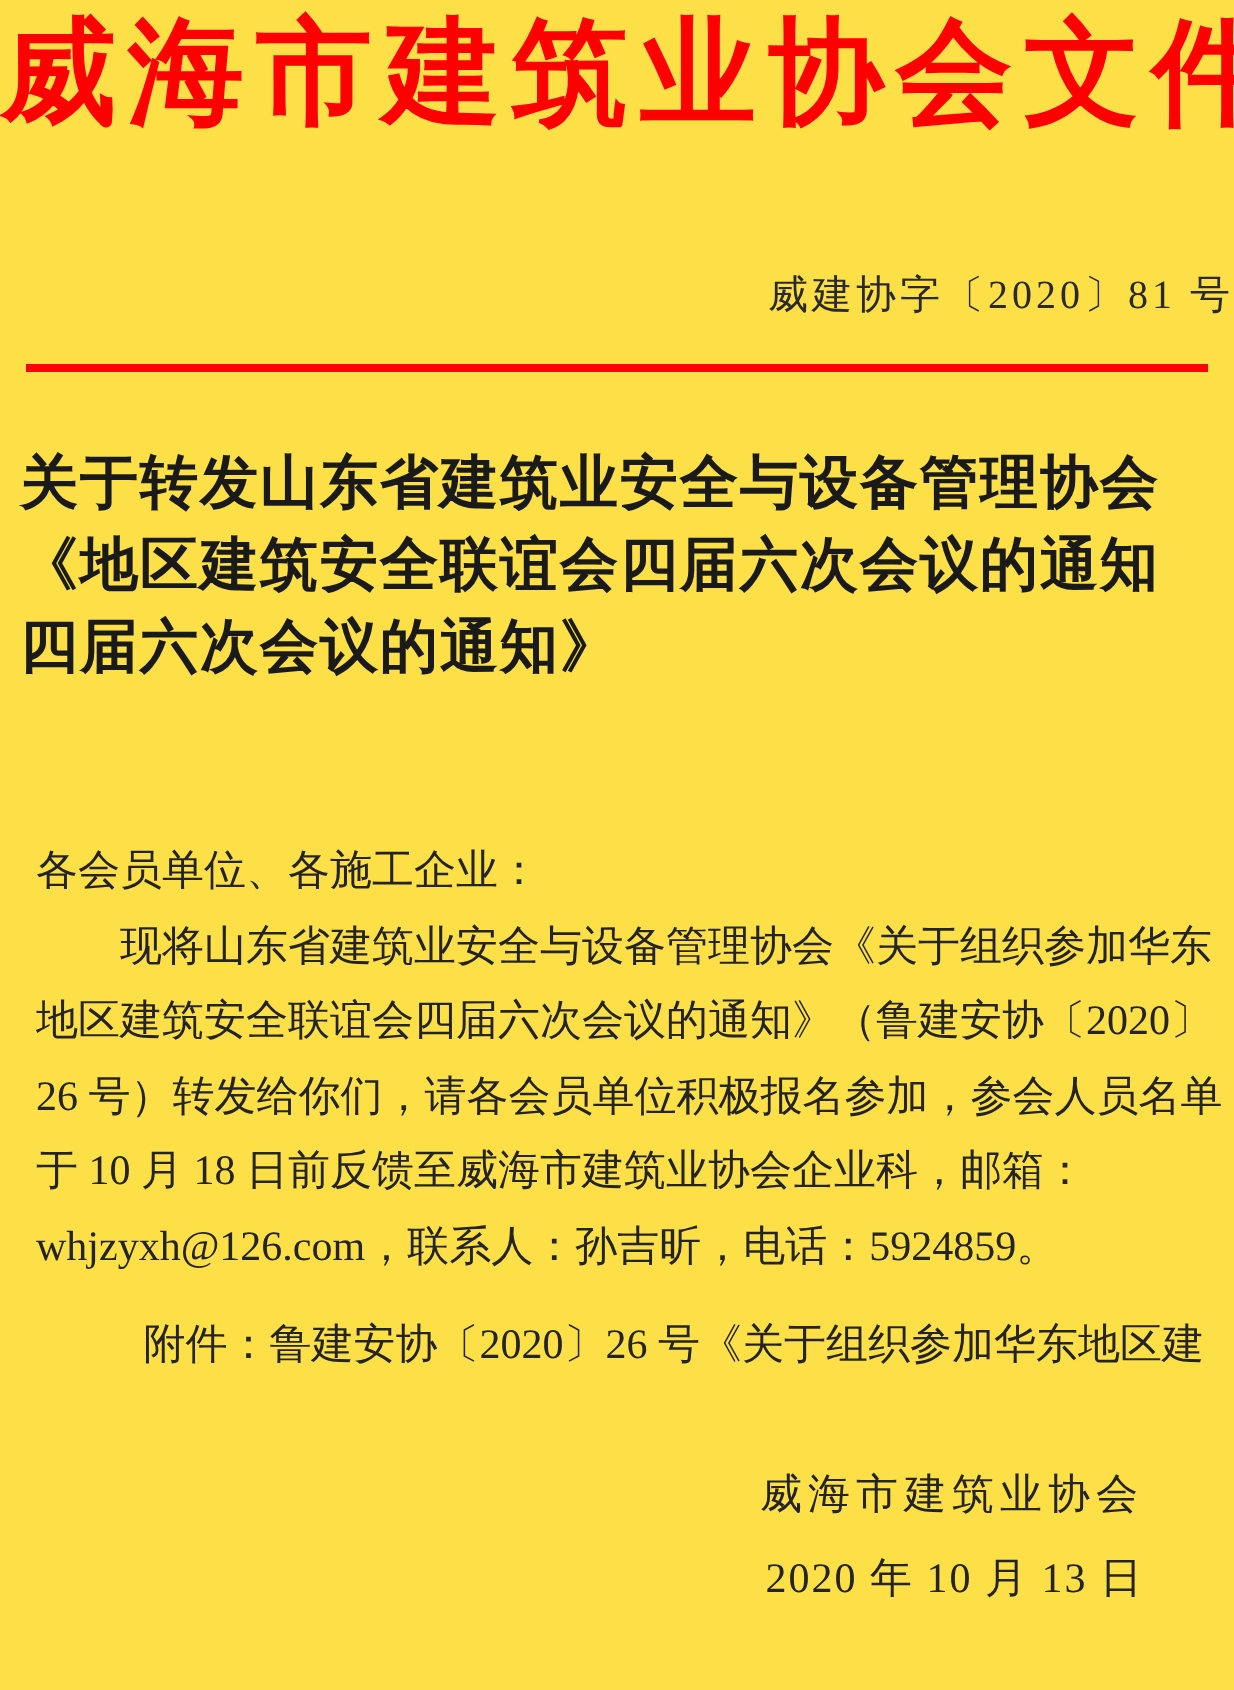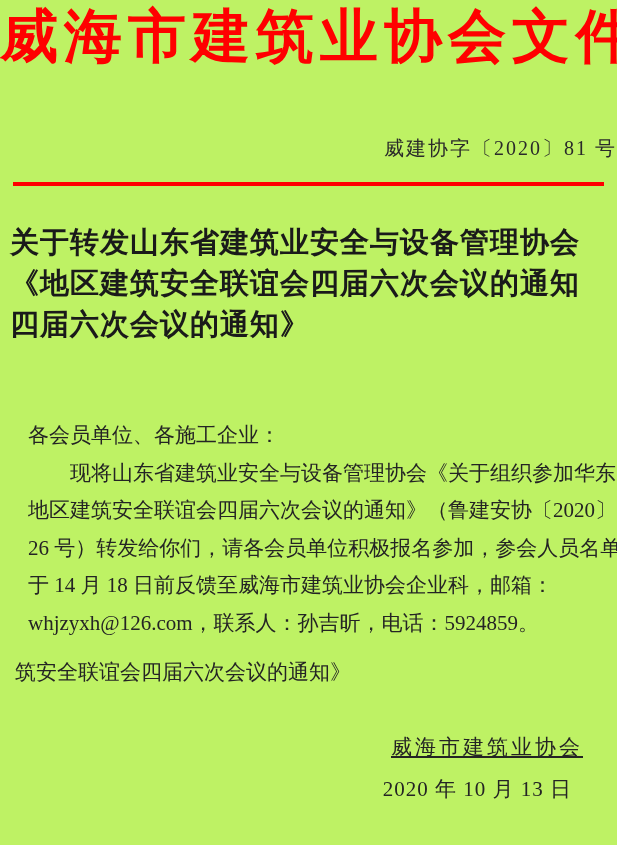--- a/index.html
+++ b/index.html
@@ -4,21 +4,21 @@
 <style>
   html, body {
     margin: 0;
     padding: 0;
     background: #ffffff;
   }
   .page {
     position: relative;
     width: 617px;
     height: 845px;
-    background: #bef264;
+    background: #fde047;
     overflow: hidden;
     font-family: "Liberation Serif", "DejaVu Serif", serif;
     color: #222222;
   }
   .org-title {
     padding-top: 6px;
     text-align: center;
     color: #ff0000;
     font-size: 58px;
     line-height: 62px;
@@ -44,21 +44,21 @@
   .doc-title {
     margin: 36px 10px 0 10px;
     font-weight: bold;
     font-size: 29px;
     line-height: 41px;
     letter-spacing: 1px;
     color: #1a1a1a;
   }
   .body-text {
     margin-top: 72px;
-    padding: 0 28px;
+    padding: 0 18px;
     font-size: 21px;
     line-height: 37.5px;
     color: #242424;
   }
   .body-text .line {
     white-space: nowrap;
   }
   .indent {
     padding-left: 42px;
     text-align: right;
@@ -71,23 +71,22 @@
     color: #242424;
   }
   .signature {
     margin-top: 44px;
     text-align: right;
     font-size: 21px;
     line-height: 23px;
     color: #242424;
   }
   .signature .org {
-    padding-right: 34px;
+    padding-right: 45px;
     letter-spacing: 3px;
-    text-decoration: underline;
   }
   .signature .date {
     margin-top: 19px;
     padding-right: 45px;
     letter-spacing: 1px;
   }
 </style>
 </head>
 <body>
 
@@ -103,26 +102,26 @@
     <div>关于转发山东省建筑业安全与设备管理协会</div>
     <div>《地区建筑安全联谊会四届六次会议的通知</div>
     <div>四届六次会议的通知》</div>
   </div>
 
   <div class="body-text">
     <div class="line">各会员单位、各施工企业：</div>
     <div class="line indent">现将山东省建筑业安全与设备管理协会《关于组织参加华东</div>
     <div class="line">地区建筑安全联谊会四届六次会议的通知》（鲁建安协〔2020〕</div>
     <div class="line">26 号）转发给你们，请各会员单位积极报名参加，参会人员名单</div>
-    <div class="line">于 14 月 18 日前反馈至威海市建筑业协会企业科，邮箱：</div>
+    <div class="line">于 10 月 18 日前反馈至威海市建筑业协会企业科，邮箱：</div>
     <div class="line">whjzyxh@126.com，联系人：孙吉昕，电话：5924859。</div>
   </div>
 
   <div class="attachment">
-    <div class="line">筑安全联谊会四届六次会议的通知》</div>
+    <div class="line indent">附件：鲁建安协〔2020〕26 号《关于组织参加华东地区建</div>
   </div>
 
   <div class="signature">
     <div class="org">威海市建筑业协会</div>
     <div class="date">2020 年 10 月 13 日</div>
   </div>
 
 </div>
 
 </body></html>

